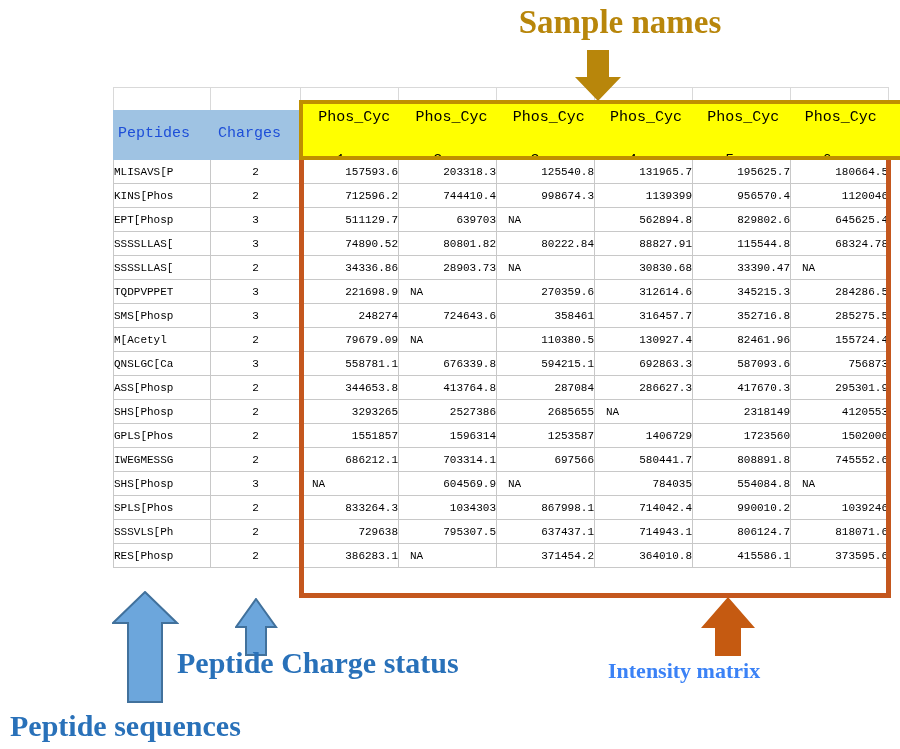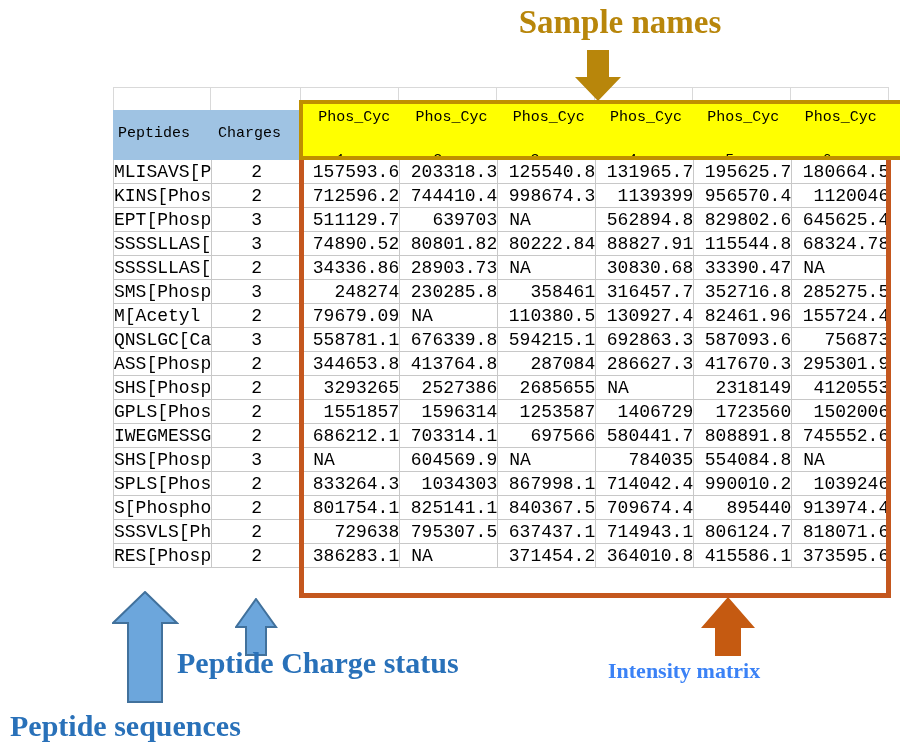--- a/index.html
+++ b/index.html
@@ -6,21 +6,21 @@
   .stage {
     position:relative; width:900px; height:749px; background:#ffffff;
     font-family:"Liberation Mono","DejaVu Sans Mono",monospace; overflow:hidden;
   }
   
   .gstub { position:absolute; background:#d9d9d9; z-index:0; }
 
   
   .blue-header {
     position:absolute; left:113px; top:110px; width:187px; height:50px;
-    background:#9fc3e3; z-index:1; font-size:15px; color:#000000;
+    background:#9fc3e3; z-index:1; font-size:15px; color:#1d4ed8;
   }
   .blue-header .hlabel { position:absolute; top:15px; white-space:nowrap; }
   .blue-header .hl-pep { left:5px; }
   .blue-header .hl-chg { left:105px; }
 
   
   .gold-box {
     position:absolute; left:299px; top:100px; width:636px; height:60px;
     box-sizing:border-box; border:4px solid #bf8f00; background:#ffff00;
     display:flex; z-index:3; font-size:15px; color:#000;text-align:center;
@@ -31,21 +31,21 @@
 
   
   .matrix-box {
     position:absolute; left:299px; top:153px; width:592px; height:445px;
     box-sizing:border-box; border:5px solid #c4571e; z-index:2; pointer-events:none;
   }
 
   
   table.sheet {
     position:absolute; left:113px; top:160px; z-index:1;
-    border-collapse:collapse; table-layout:fixed; font-size:18px; color:#000;
+    border-collapse:collapse; table-layout:fixed; font-size:11px; color:#000;
     border-left:1px solid #c8c8c8;
   }
   table.sheet td {
     height:23px; padding:0; border-right:1px solid #c8c8c8; border-bottom:1px solid #c8c8c8;
     white-space:nowrap; overflow:hidden;
   }
   td.pep { text-align:left; padding-left:4px; }
   td.chg { text-align:center; }
   td.val { text-align:right; padding-right:5px; }
   td.val.na { text-align:left; padding-left:11px; }
@@ -143,24 +143,34 @@
           <td class="pep">SSSSLLAS[</td>
           <td class="chg">2</td>
           <td class="val">34336.86</td>
           <td class="val">28903.73</td>
           <td class="val na">NA</td>
           <td class="val">30830.68</td>
           <td class="val">33390.47</td>
           <td class="val na">NA</td>
         </tr>
         <tr>
+          <td class="pep">TQDPVPPET</td>
+          <td class="chg">3</td>
+          <td class="val">221698.9</td>
+          <td class="val na">NA</td>
+          <td class="val">270359.6</td>
+          <td class="val">312614.6</td>
+          <td class="val">345215.3</td>
+          <td class="val">284286.5</td>
+        </tr>
+        <tr>
           <td class="pep">SMS[Phosp</td>
           <td class="chg">3</td>
           <td class="val">248274</td>
-          <td class="val">230285.8</td>
+          <td class="val">724643.6</td>
           <td class="val">358461</td>
           <td class="val">316457.7</td>
           <td class="val">352716.8</td>
           <td class="val">285275.5</td>
         </tr>
         <tr>
           <td class="pep">M[Acetyl</td>
           <td class="chg">2</td>
           <td class="val">79679.09</td>
           <td class="val na">NA</td>
@@ -233,30 +243,20 @@
           <td class="pep">SPLS[Phos</td>
           <td class="chg">2</td>
           <td class="val">833264.3</td>
           <td class="val">1034303</td>
           <td class="val">867998.1</td>
           <td class="val">714042.4</td>
           <td class="val">990010.2</td>
           <td class="val">1039246</td>
         </tr>
         <tr>
-          <td class="pep">S[Phospho</td>
-          <td class="chg">2</td>
-          <td class="val">801754.1</td>
-          <td class="val">825141.1</td>
-          <td class="val">840367.5</td>
-          <td class="val">709674.4</td>
-          <td class="val">895440</td>
-          <td class="val">913974.4</td>
-        </tr>
-        <tr>
           <td class="pep">SSSVLS[Ph</td>
           <td class="chg">2</td>
           <td class="val">729638</td>
           <td class="val">795307.5</td>
           <td class="val">637437.1</td>
           <td class="val">714943.1</td>
           <td class="val">806124.7</td>
           <td class="val">818071.6</td>
         </tr>
         <tr>

